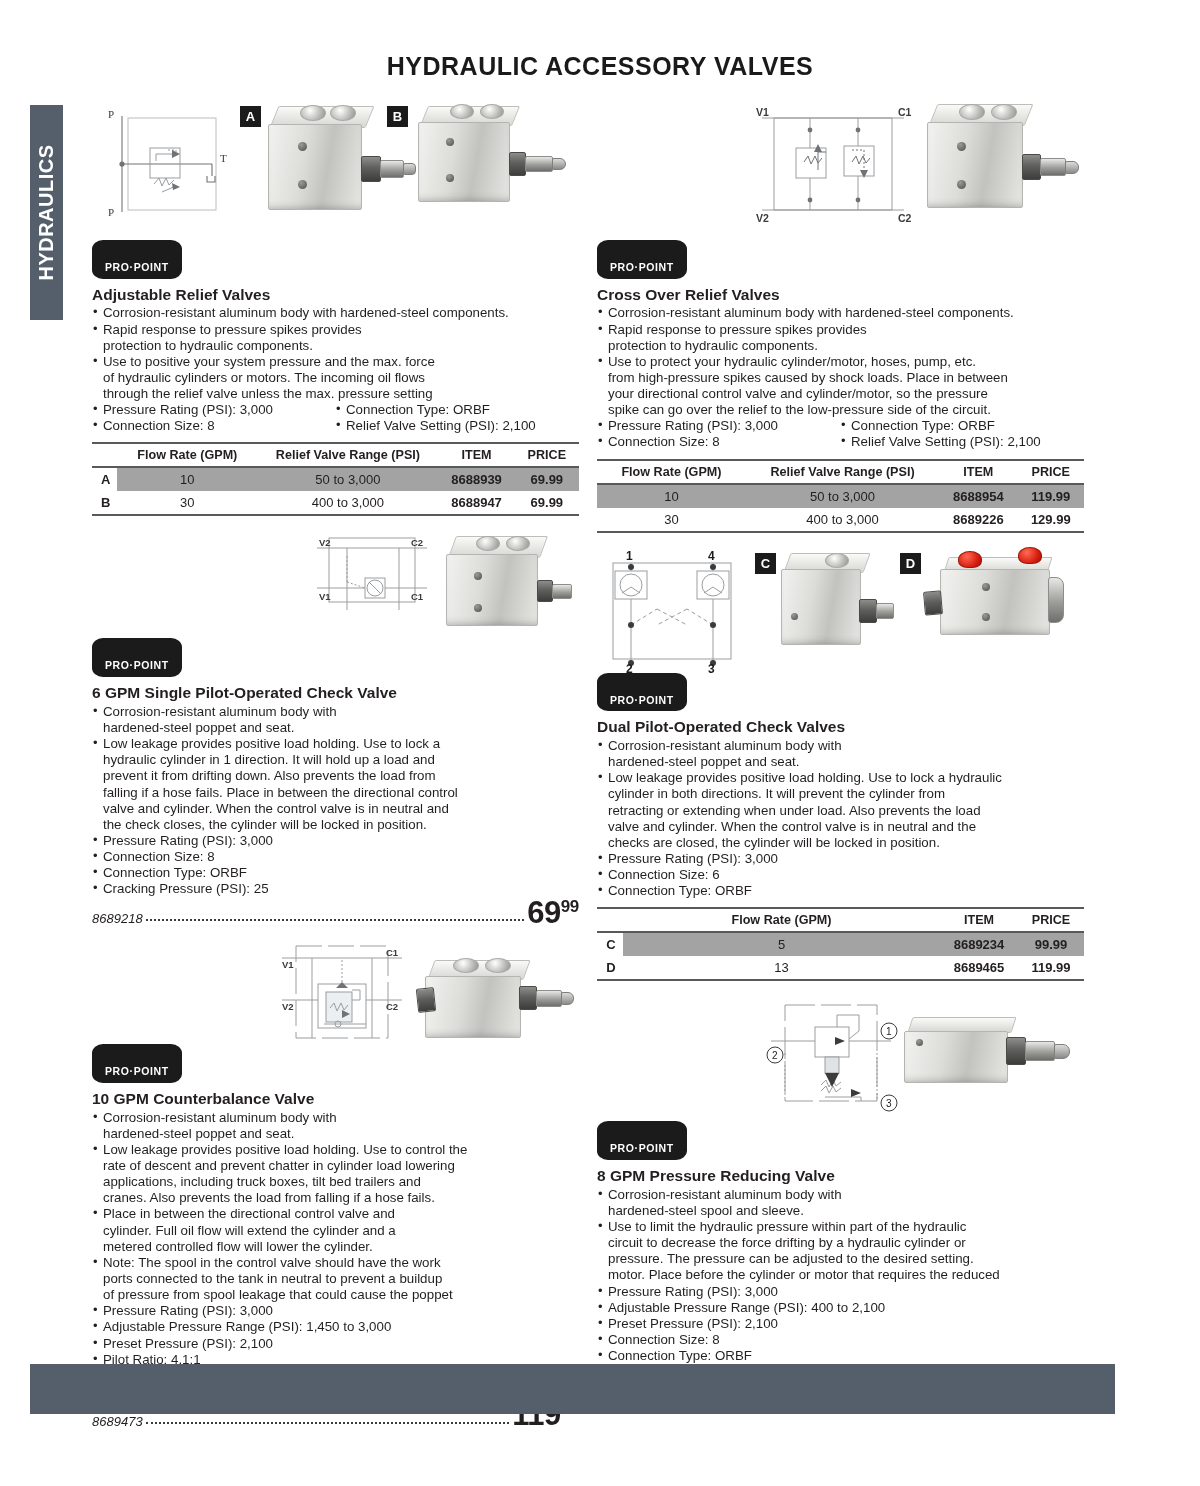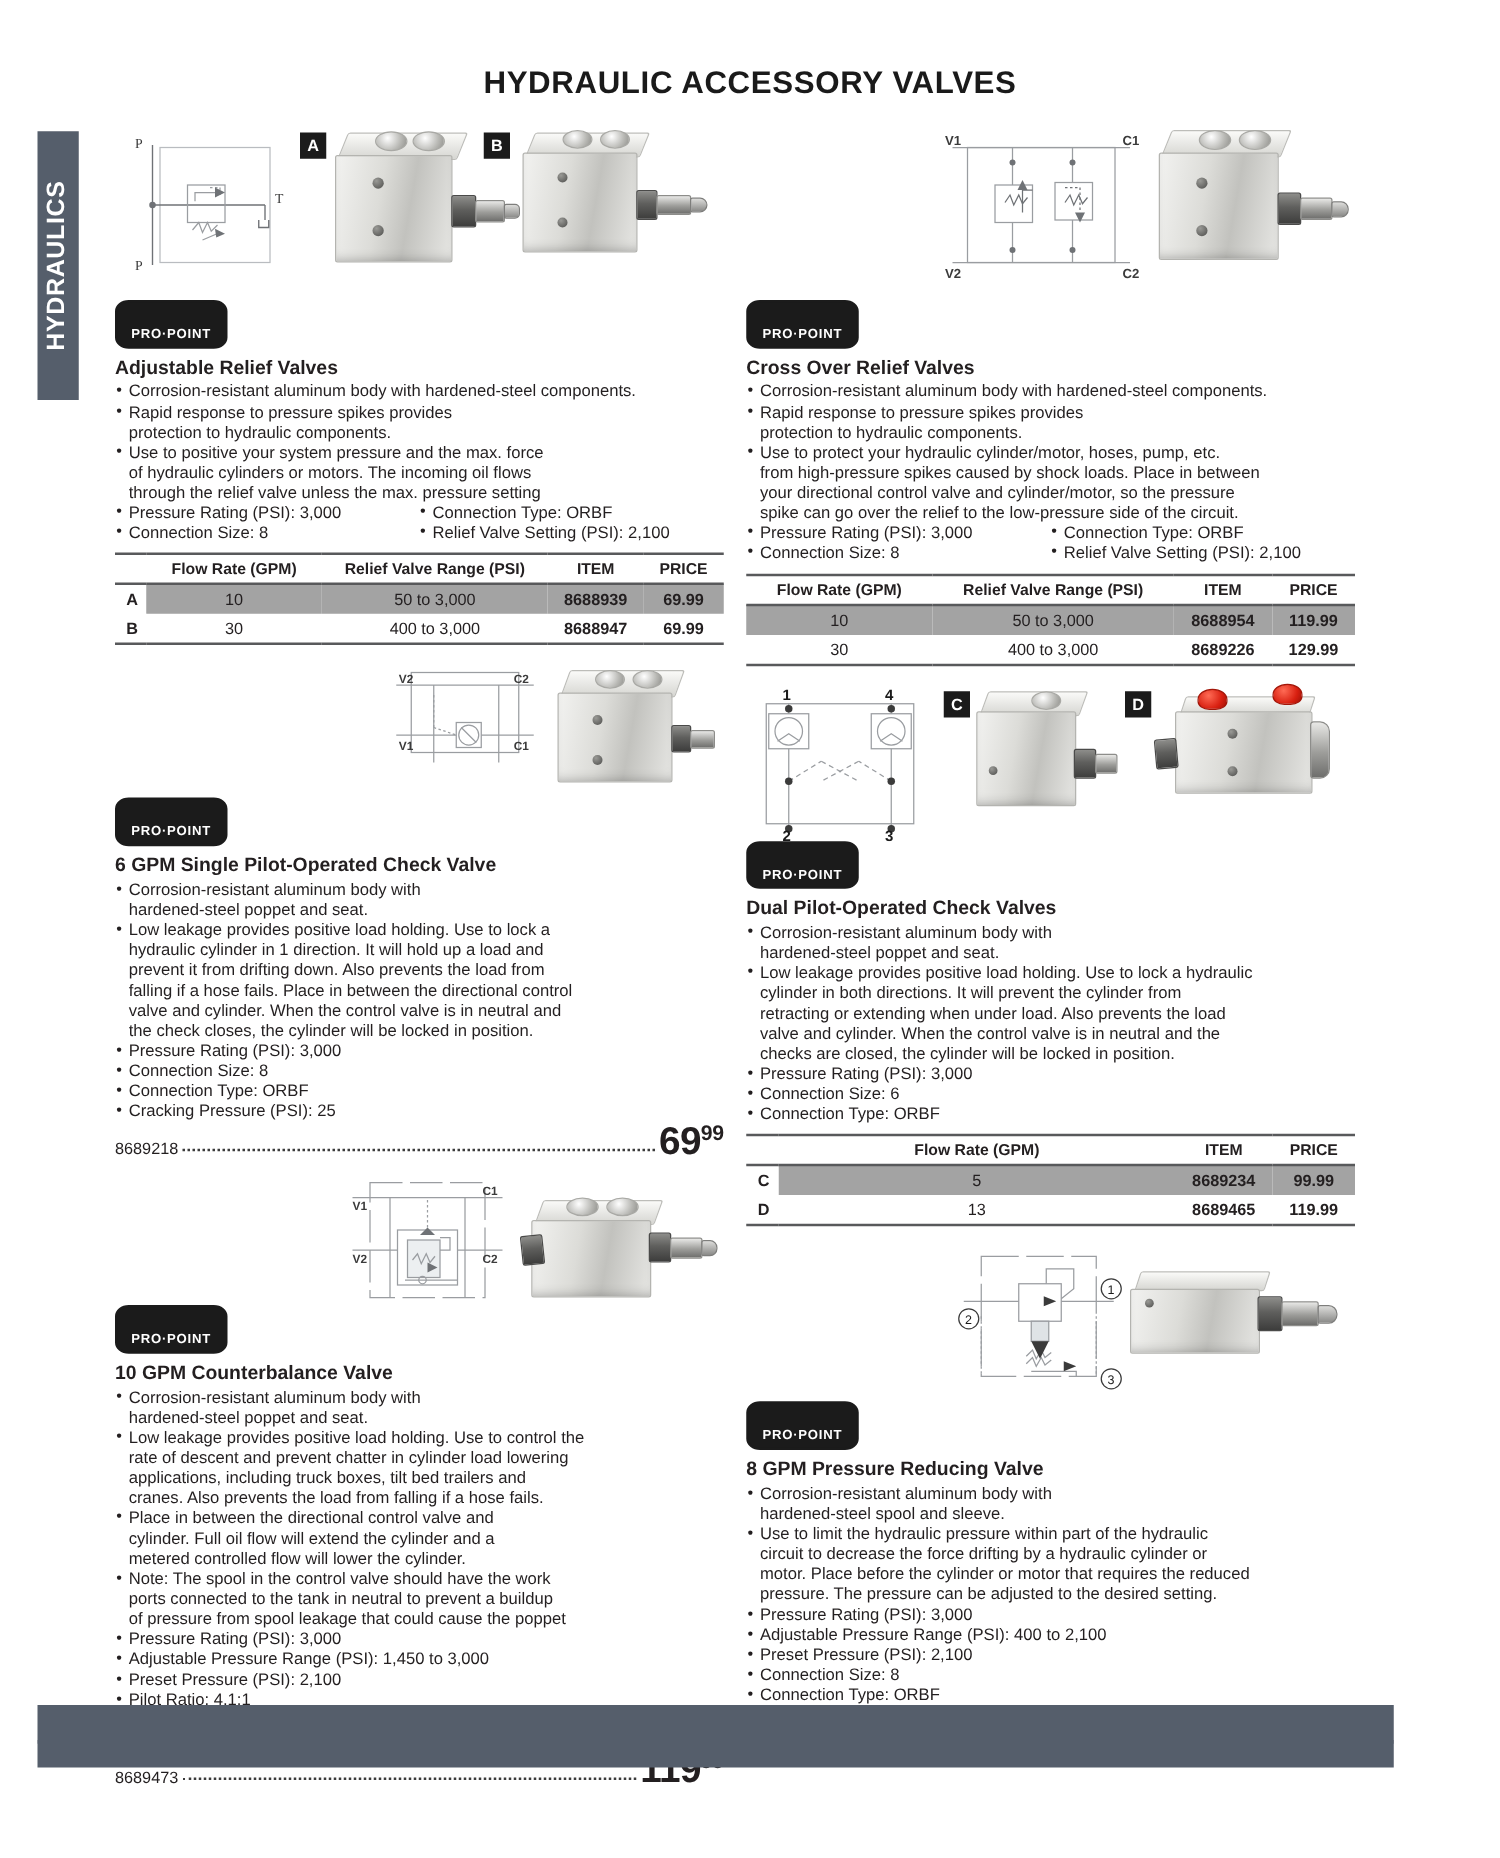--- a/index.html
+++ b/index.html
@@ -127,20 +127,21 @@
   th.c-item  { width:78px; }
   th.c-price { width:66px; }
 
   
   .price-line {
     display:flex;
     align-items:flex-end;
     margin-top:2px;
   }
   .sku {
+    font-style:italic;
     font-size:13px;
     white-space:nowrap;
   }
   .dots {
     flex:1;
     border-bottom:2.5px dotted #3b3b3b;
     margin:0 3px 5px 3px;
     height:1px;
   }
   .bigprice {
@@ -719,22 +720,22 @@
 
     <div style="margin-top:-6px;">
       <span class="propoint">PRO·POINT</span>
     </div>
     <h2 class="prod-title">8 GPM Pressure Reducing Valve</h2>
     <ul class="specs">
       <li>Corrosion-resistant aluminum body with</li>
       <li class="cont">hardened-steel spool and sleeve.</li>
       <li>Use to limit the hydraulic pressure within part of the hydraulic</li>
       <li class="cont">circuit to decrease the force drifting by a hydraulic cylinder or</li>
+      <li class="cont">pressure. The pressure can be adjusted to the desired setting.</li>
       <li class="cont">motor. Place before the cylinder or motor that requires the reduced</li>
-      <li class="cont">pressure. The pressure can be adjusted to the desired setting.</li>
       <li>Pressure Rating (PSI): 3,000</li>
       <li>Adjustable Pressure Range (PSI): 400 to 2,100</li>
       <li>Preset Pressure (PSI): 2,100</li>
       <li>Connection Size: 8</li>
       <li>Connection Type: ORBF</li>
     </ul>
     <div class="price-line">
       <span class="sku">8689499</span>
       <span class="dots"></span>
       <span class="bigprice"><span>99</span><sup>99</sup></span>

